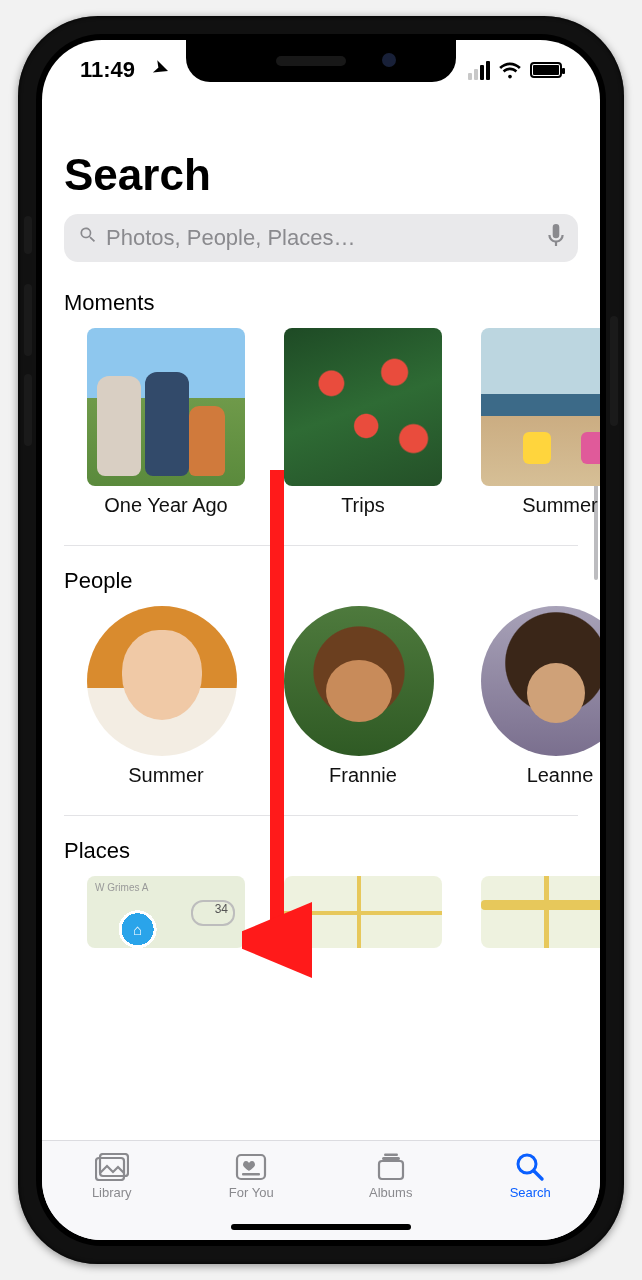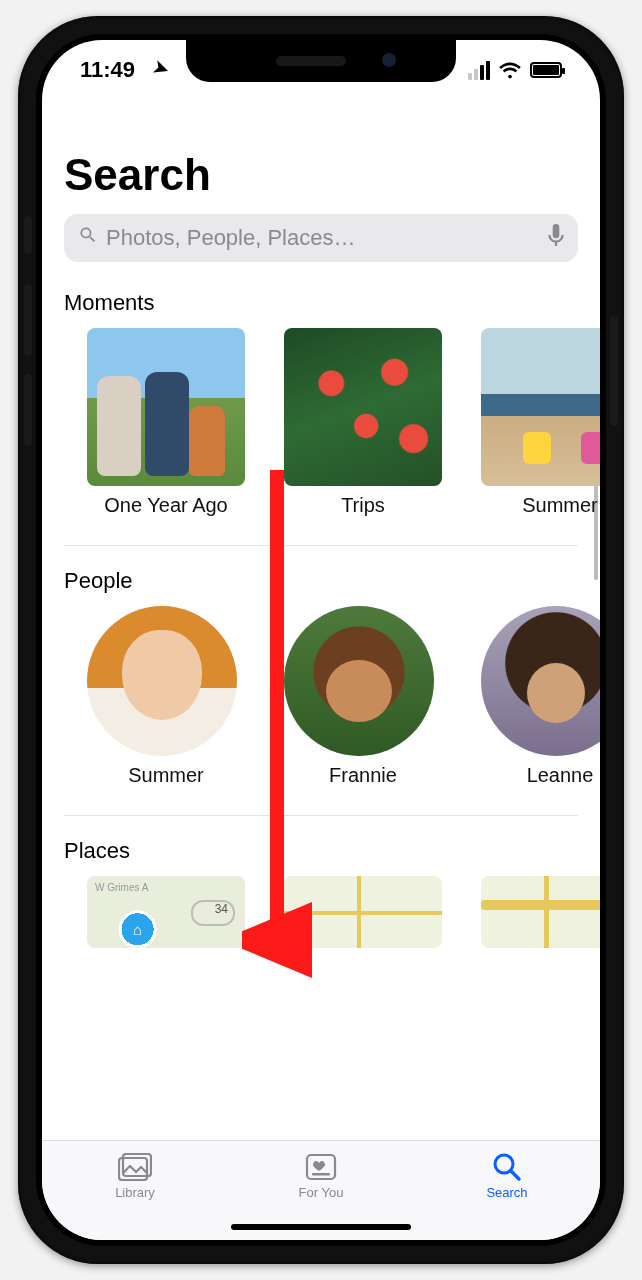--- a/index.html
+++ b/index.html
@@ -296,20 +296,30 @@
         <div class="tab">
           <span class="ico">
             <svg width="32" height="28" viewBox="0 0 32 28">
                 <rect x="2" y="2" width="28" height="24" rx="4" fill="none" stroke="#8a8a8e" stroke-width="2.2"></rect>
                 <path d="M11 8c2 0 3 2 3 2s1-2 3-2 3 2 3 4-6 6-6 6-6-4-6-6 1-4 3-4z" fill="#8a8a8e"></path>
                 <rect x="7" y="20" width="18" height="2.4" rx="1" fill="#8a8a8e"></rect>
               </svg>
           </span>
           <span>For You</span>
         </div>
+        <div class="tab">
+          <span class="ico">
+            <svg width="32" height="28" viewBox="0 0 32 28">
+                <rect x="4" y="8" width="24" height="18" rx="3" fill="none" stroke="#8a8a8e" stroke-width="2.2"></rect>
+                <rect x="7" y="4" width="18" height="3" rx="1.5" fill="#8a8a8e"></rect>
+                <rect x="9" y="0.5" width="14" height="2.5" rx="1.2" fill="#8a8a8e"></rect>
+              </svg>
+          </span>
+          <span>Albums</span>
+        </div>
         <div class="tab active">
           <span class="ico">
             <svg width="30" height="30" viewBox="0 0 30 30">
                 <circle cx="12" cy="12" r="9" fill="none" stroke="#0a5fff" stroke-width="3"></circle>
                 <line x1="19" y1="19" x2="27" y2="27" stroke="#0a5fff" stroke-width="3.4" stroke-linecap="round"></line>
               </svg>
           </span>
           <span>Search</span>
         </div>
       </div>

